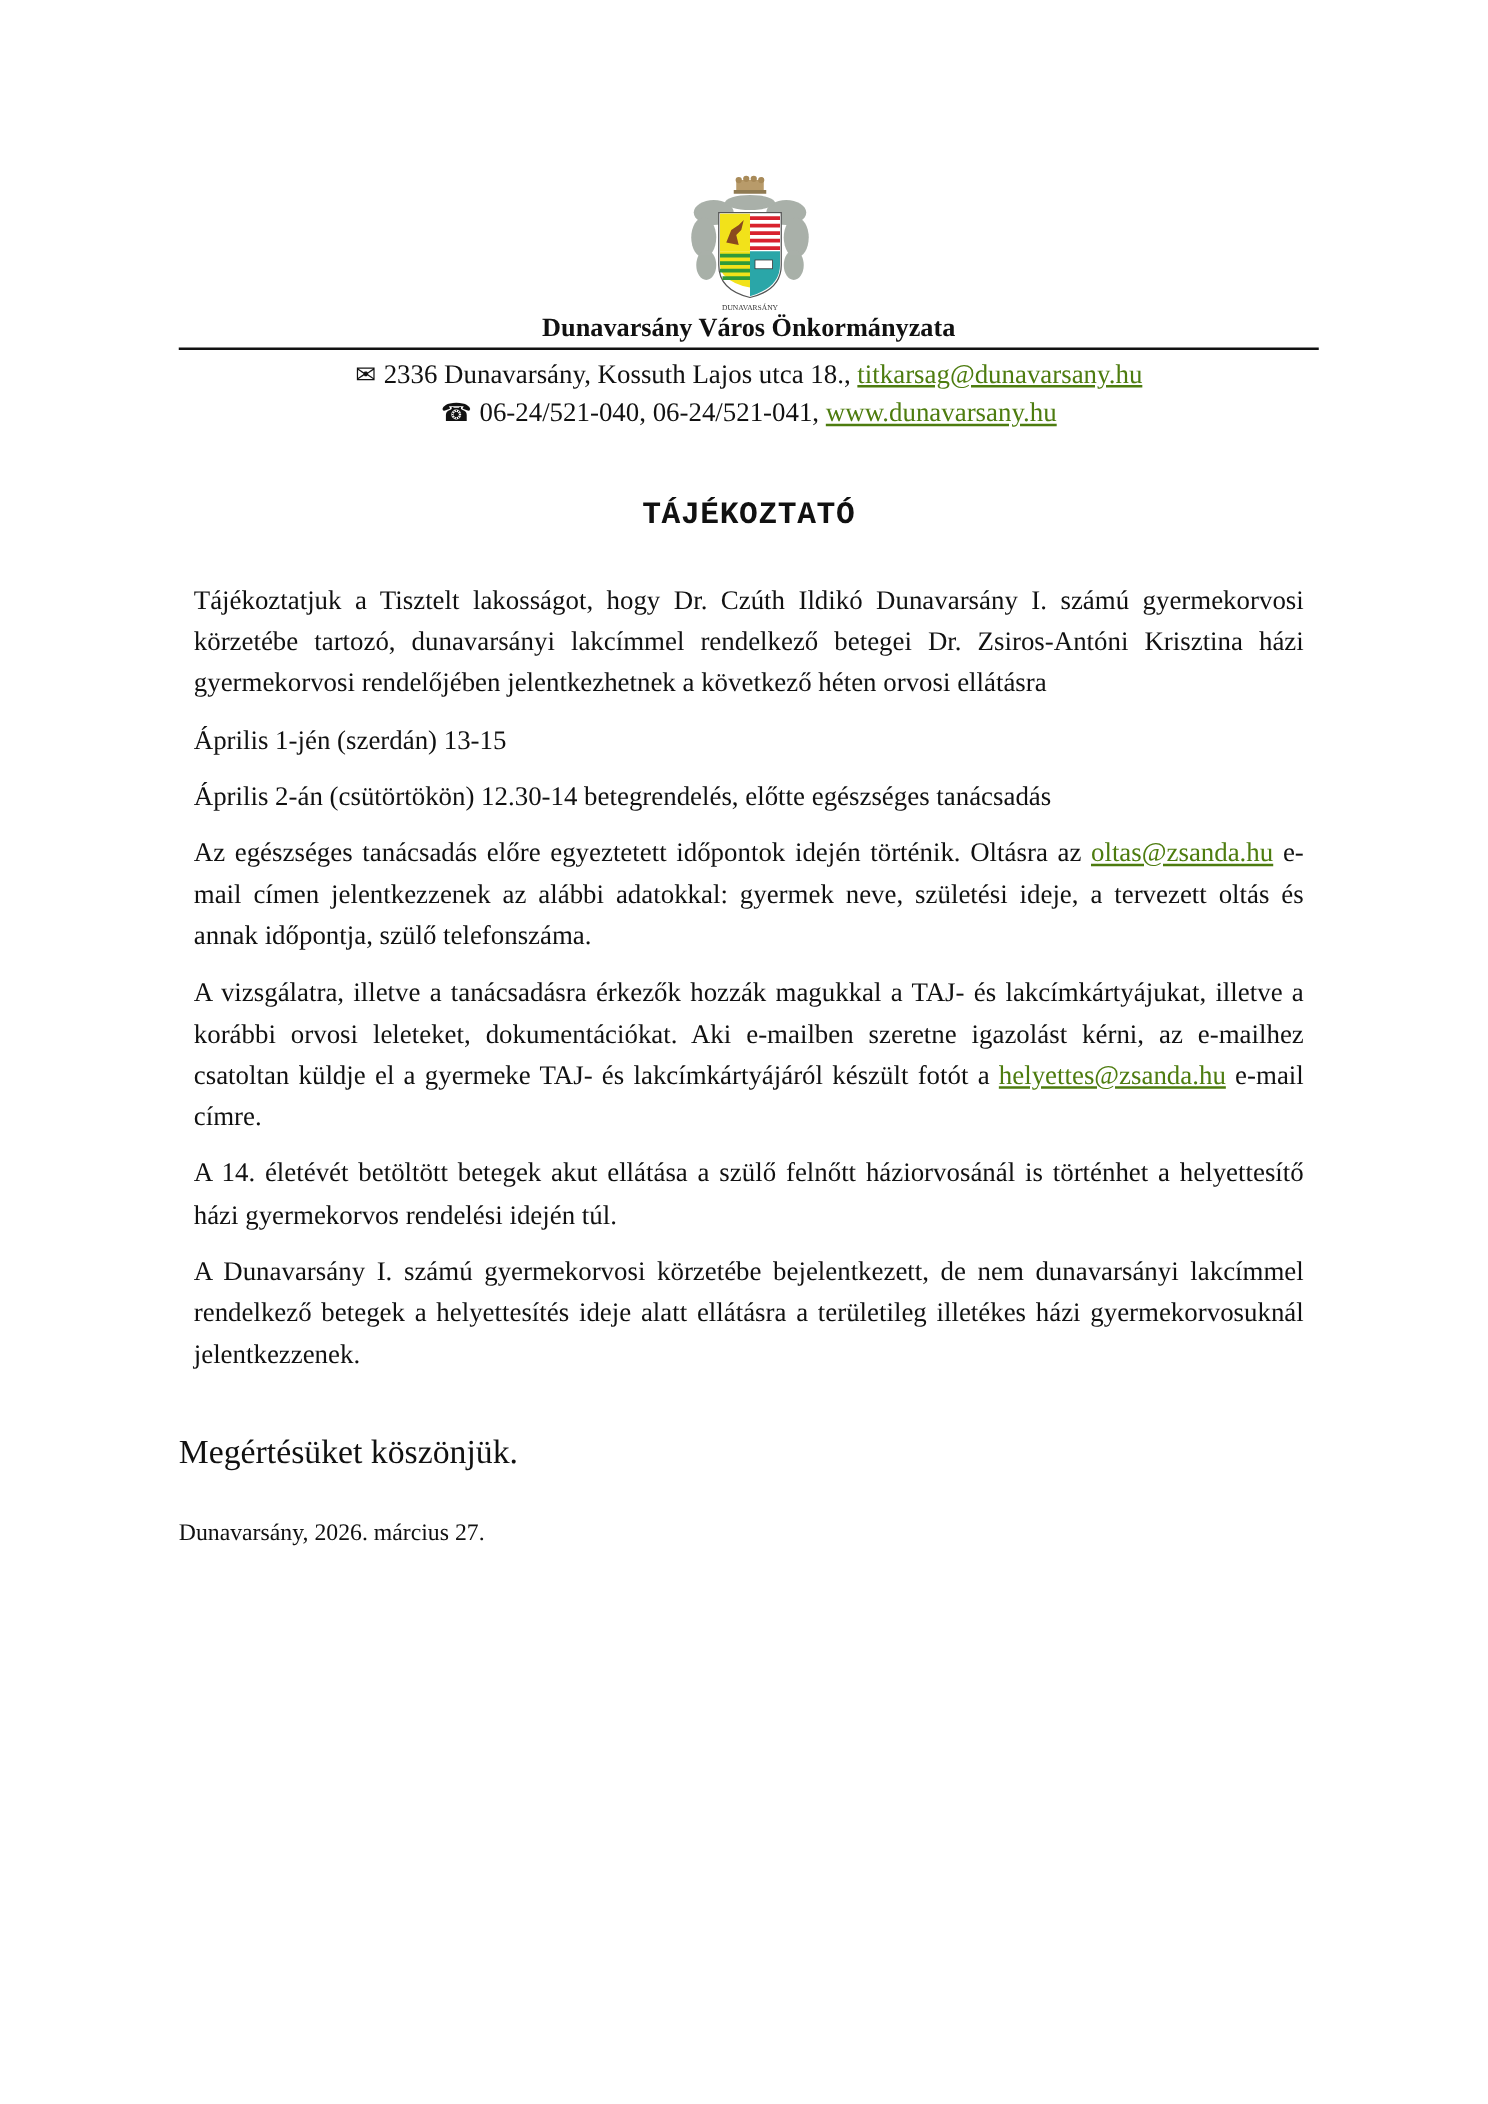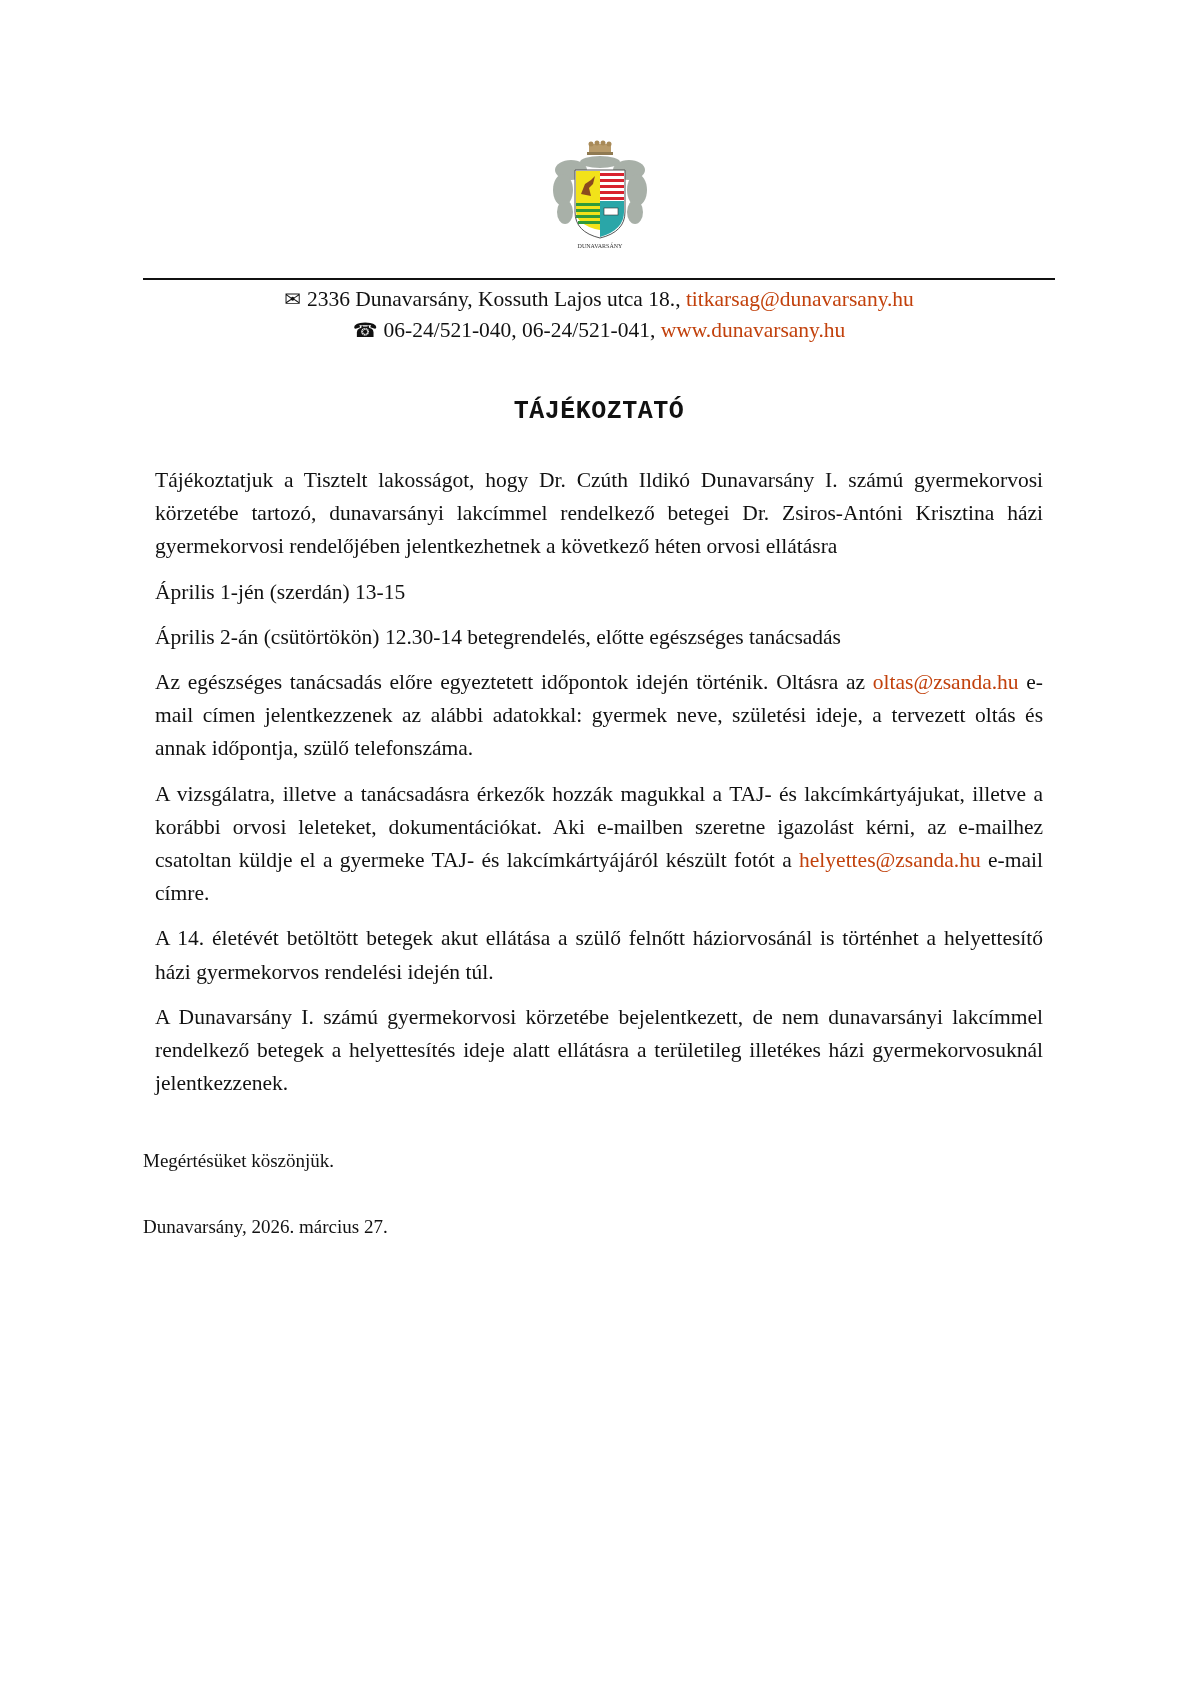--- a/index.html
+++ b/index.html
@@ -9,28 +9,28 @@
   .logo { position: absolute; left: 551px; top: 140px; width: 98px; height: 112px; }
   .org-title { position: absolute; left: 143px; width: 912px; top: 248px; text-align: center;
                font-weight: bold; font-size: 21px; line-height: 28px; }
   .rule { position: absolute; left: 143px; width: 912px; top: 278px; height: 0;
           border-top: 2px solid #111; }
   .contact { position: absolute; left: 143px; width: 912px; text-align: center;
              font-size: 21.5px; line-height: 30px; }
   .contact.l1 { top: 284px; }
   .contact.l2 { top: 315px; }
   .icon { display: inline-block; font-size: 20px; margin-right: 6px; }
-  a.link { color: #c2410c; }
+  a.link { color: #4d7c0f; text-decoration: underline; }
   .doc-title { position: absolute; left: 143px; width: 912px; top: 396px; text-align: center;
                font-weight: bold; font-size: 25px; line-height: 32px; letter-spacing: 0.5px; font-family: Liberation Mono, monospace; }
   .body { position: absolute; left: 143px; width: 912px; top: 452px;
           font-size: 21.5px; line-height: 33.2px; }
   .body p { margin: 12px; text-align: justify; }
   .body p.left { text-align: left; }
-  .closing { position: absolute; left: 143px; top: 1146px; font-size: 19px; line-height: 30px; }
+  .closing { position: absolute; left: 143px; top: 1146px; font-size: 27px; line-height: 30px; }
   .date { position: absolute; left: 143px; top: 1212px; font-size: 19px; line-height: 30px; }
 </style>
 </head>
 <body>
 
 <div class="page">
 
   <div class="logo">
     <svg width="98" height="112" viewBox="0 0 98 112">
 
@@ -69,20 +69,21 @@
         <rect x="25" y="75" width="24" height="3" fill="#2f9a3a"></rect>
         <rect x="27" y="81" width="22" height="3" fill="#2f9a3a"></rect>
         <path d="M49 61 H73 V72 Q73 90 49 97 Z" fill="#2aa6a8"></path>
         <rect x="53" y="68" width="14" height="7" fill="#ffffff" stroke="#333" stroke-width="0.6"></rect>
       </g>
 
       <text x="49" y="108" text-anchor="middle" font-size="6" font-family="Liberation Serif, serif" fill="#333">DUNAVARSÁNY</text>
     </svg>
   </div>
 
+  <div class="org-title">Dunavarsány Város Önkormányzata</div>
   <div class="rule"></div>
 
   <div class="contact l1">
     <span class="icon">✉</span><span>2336 Dunavarsány, Kossuth Lajos utca 18., </span><a class="link">titkarsag@dunavarsany.hu</a>
   </div>
   <div class="contact l2">
     <span class="icon">☎</span><span>06-24/521-040, 06-24/521-041, </span><a class="link">www.dunavarsany.hu</a>
   </div>
 
   <div class="doc-title">TÁJÉKOZTATÓ</div>

